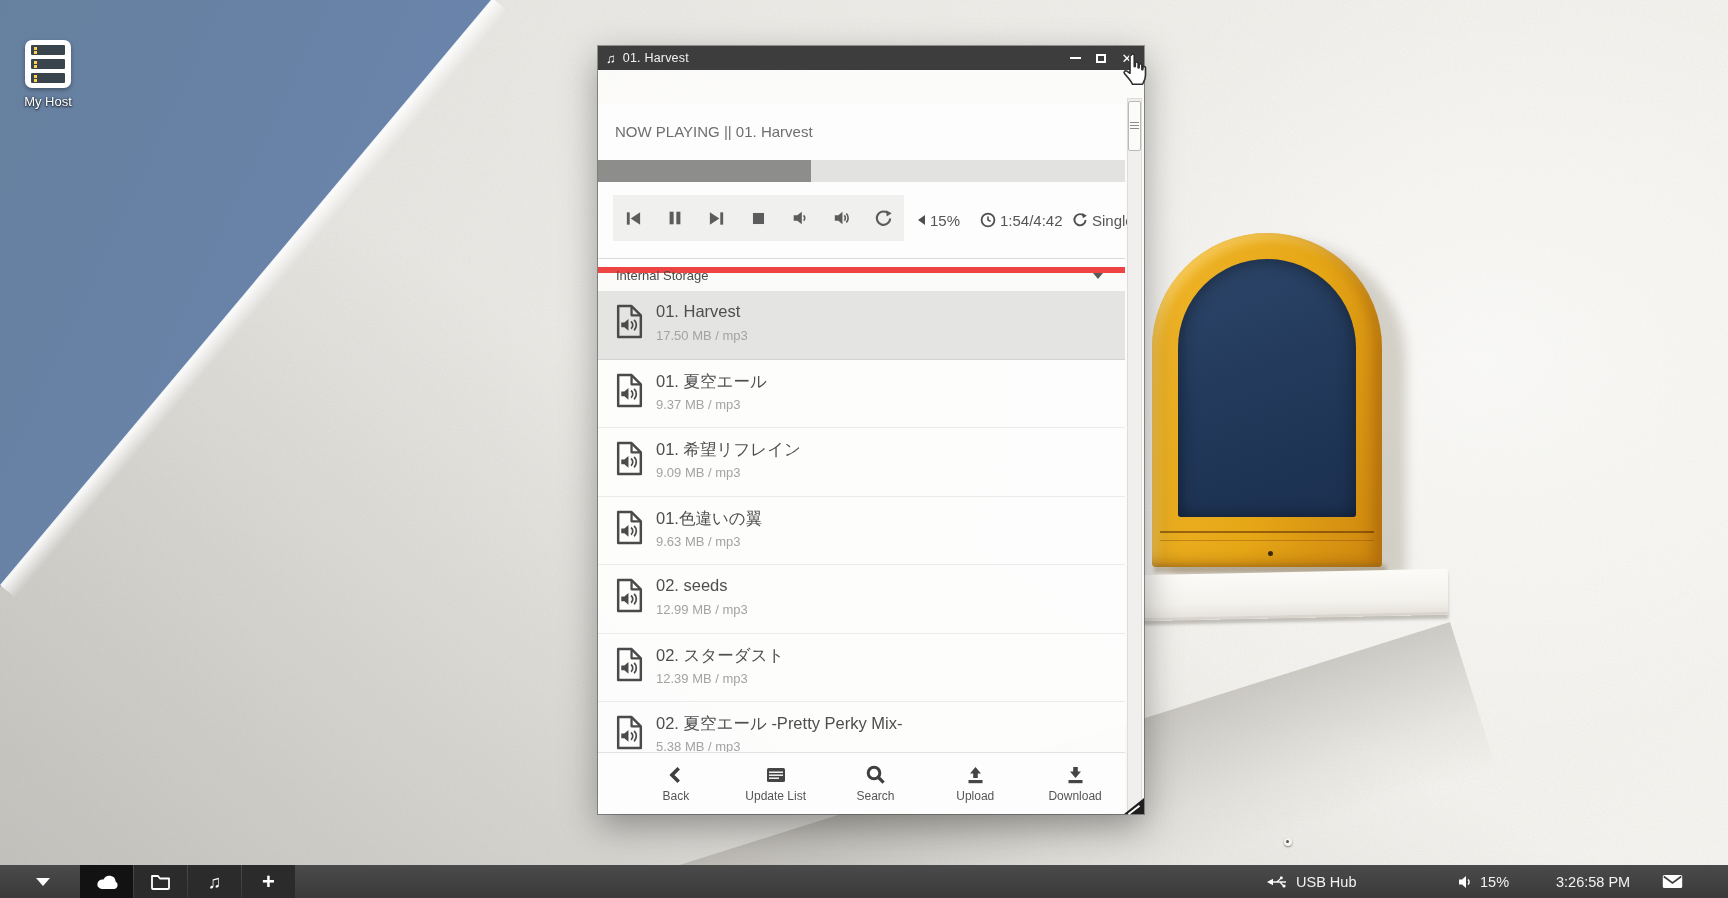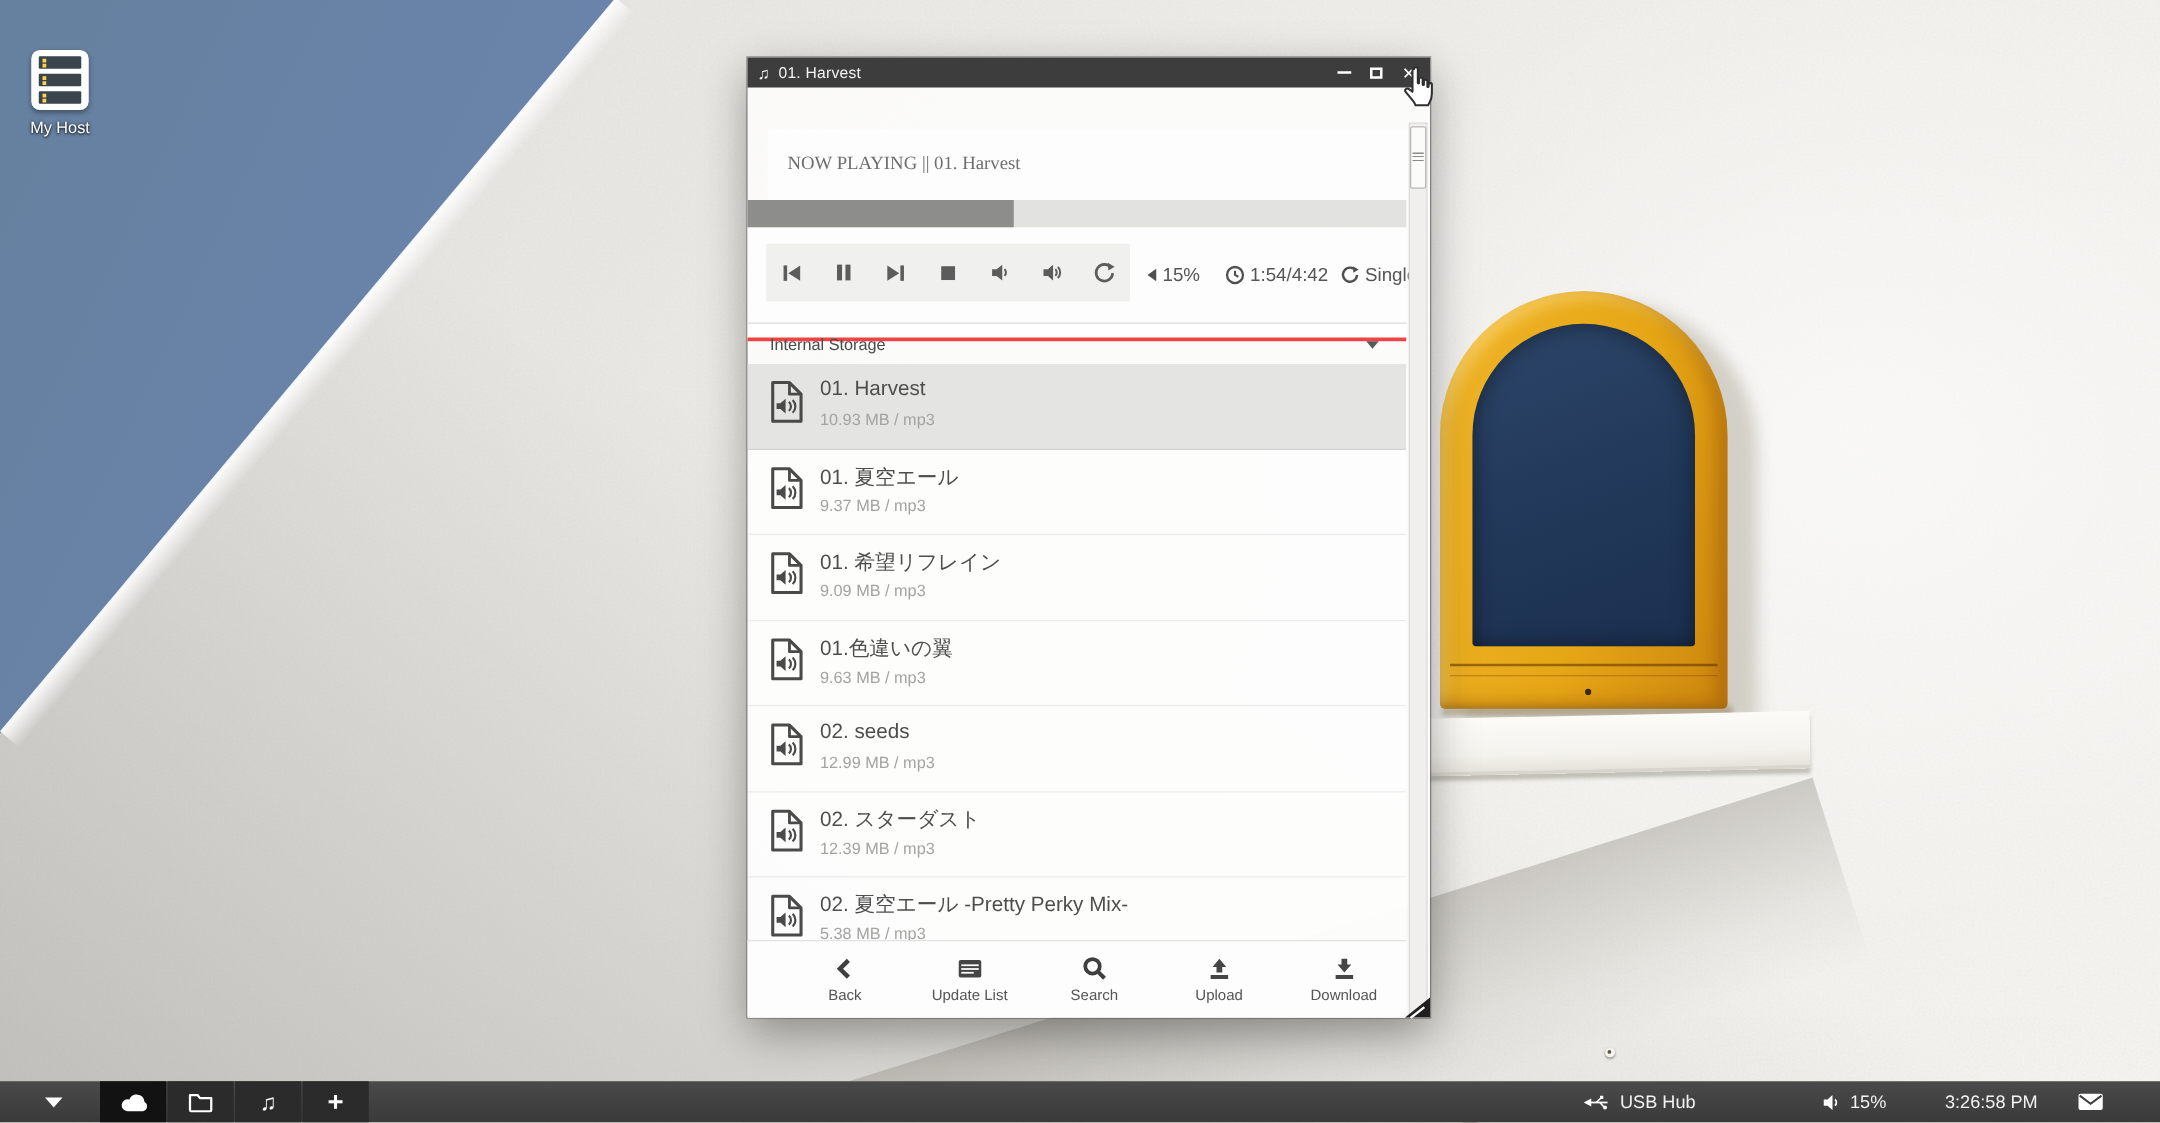--- a/index.html
+++ b/index.html
@@ -61,34 +61,34 @@
   .tb-btn { width:26px; height:24px; display:flex; align-items:center; justify-content:center; cursor:pointer; }
   .glyph-min { width:11px; height:2px; background:#fff; }
   .glyph-max { width:10px; height:9px; border:2px solid #fff; }
   .glyph-close { color:#fff; font-size:13px; font-weight:bold; line-height:1; }
 
   .header { position:absolute; left:0; top:24px; right:0; height:34px; background:#f4f4f3; border-bottom:1px solid #e0e0df; }
   .brand { position:absolute; left:16px; top:7px; font-size:16px; color:#555; }
   .app-title { position:absolute; left:0; right:0; top:8px; text-align:center; font-size:15px; color:#5a5a5a; }
   .share-btn { position:absolute; right:34px; top:7px; width:22px; height:22px; cursor:pointer; }
 
-  .nowplaying { position:absolute; left:16px; top:58px; width:527px; height:56px; background:rgba(253,253,253,0.95);font-family:Liberation Serif, serif; }
+  .nowplaying { position:absolute; left:1px; top:58px; width:527px; height:56px; background:rgba(253,253,253,0.95); }
   .nowplaying span { position:absolute; left:16px; top:19px; font-size:15px; color:#6e6e6e; }
   .progress { position:absolute; left:0; top:114px; width:527px; height:22px; background:#e2e2e1; }
   .progress-fill { height:100%; background:#8d8d8c; width:40%; }
 
   .controls { position:absolute; left:0; top:136px; width:527px; height:76px; background:rgba(253,253,253,0.95); }
   .ctl-panel { position:absolute; left:15px; top:13px; width:291px; height:46px; background:#f0f0ef;
          display:flex; align-items:center; justify-content:space-around; }
   .ctl-btn { width:30px; height:30px; display:flex; align-items:center; justify-content:center; cursor:pointer; }
   .ctl-txt { position:absolute; top:0; height:76px; display:flex; align-items:center; gap:4px; font-size:15px; color:#555; }
   .ctl-vol { left:318px; } .ctl-time { left:382px; } .ctl-mode { left:474px; cursor:pointer; }
 
   .storagebar { position:absolute; left:0; top:212px; width:527px; height:15px; background:#fff;
-         border-top:1px solid #dadad9; border-bottom:3px solid #ef4444; cursor:pointer; }
+         border-top:1px solid #dadad9; border-bottom:6px solid #ef4444; cursor:pointer; }
   .storagebar .st-label { position:absolute; left:18px; top:9px; font-size:13px; color:#4a4a4a; }
   .chev-down { position:absolute; right:22px; top:14px; width:0; height:0;
          border-left:5px solid transparent; border-right:5px solid transparent; border-top:6px solid #5a5a5a; }
 
   .tracklist { position:absolute; left:0; top:245px; width:527px; height:461px; overflow:hidden; }
   .trow { position:relative; width:527px; height:68.5px; border-bottom:1px solid rgba(0,0,0,0.07);
          background:rgba(255,255,255,0.55); cursor:pointer; }
   .trow.sel { background:#e4e4e3; }
   .trow .ticon { position:absolute; left:18px; top:13px; }
   .trow .ttitle { position:absolute; left:58px; top:11px; font-size:16.5px; color:#4e4e4e; }
@@ -269,21 +269,21 @@
   <div class="tracklist">
 
     <div class="trow sel">
       <span class="ticon"><svg width="27" height="35" viewBox="0 0 26 34">
             <path d="M2 2 h13 l9 9 v21 h-22 z" fill="none" stroke="#4a4a4a" stroke-width="2.4" stroke-linejoin="round"></path>
             <path d="M15 2 v9 h9" fill="none" stroke="#4a4a4a" stroke-width="2.2" stroke-linejoin="round"></path>
             <polygon points="5,18 8,18 12,14.5 12,26 8,22.5 5,22.5" fill="#4a4a4a"></polygon>
             <path d="M14.5 17 a4.5 4.5 0 0 1 0 7 M17.5 15.5 a7 7 0 0 1 0 10" fill="none" stroke="#4a4a4a" stroke-width="1.7"></path>
           </svg></span>
       <span class="ttitle">01. Harvest</span>
-      <span class="tsize">10.93 MB / mp3</span>
+      <span class="tsize">17.50 MB / mp3</span>
     </div>
     <div class="trow">
       <span class="ticon"><svg width="27" height="35" viewBox="0 0 26 34">
             <path d="M2 2 h13 l9 9 v21 h-22 z" fill="none" stroke="#4a4a4a" stroke-width="2.4" stroke-linejoin="round"></path>
             <path d="M15 2 v9 h9" fill="none" stroke="#4a4a4a" stroke-width="2.2" stroke-linejoin="round"></path>
             <polygon points="5,18 8,18 12,14.5 12,26 8,22.5 5,22.5" fill="#4a4a4a"></polygon>
             <path d="M14.5 17 a4.5 4.5 0 0 1 0 7 M17.5 15.5 a7 7 0 0 1 0 10" fill="none" stroke="#4a4a4a" stroke-width="1.7"></path>
           </svg></span>
       <span class="ttitle">01. 夏空エール</span>
       <span class="tsize">9.37 MB / mp3</span>

